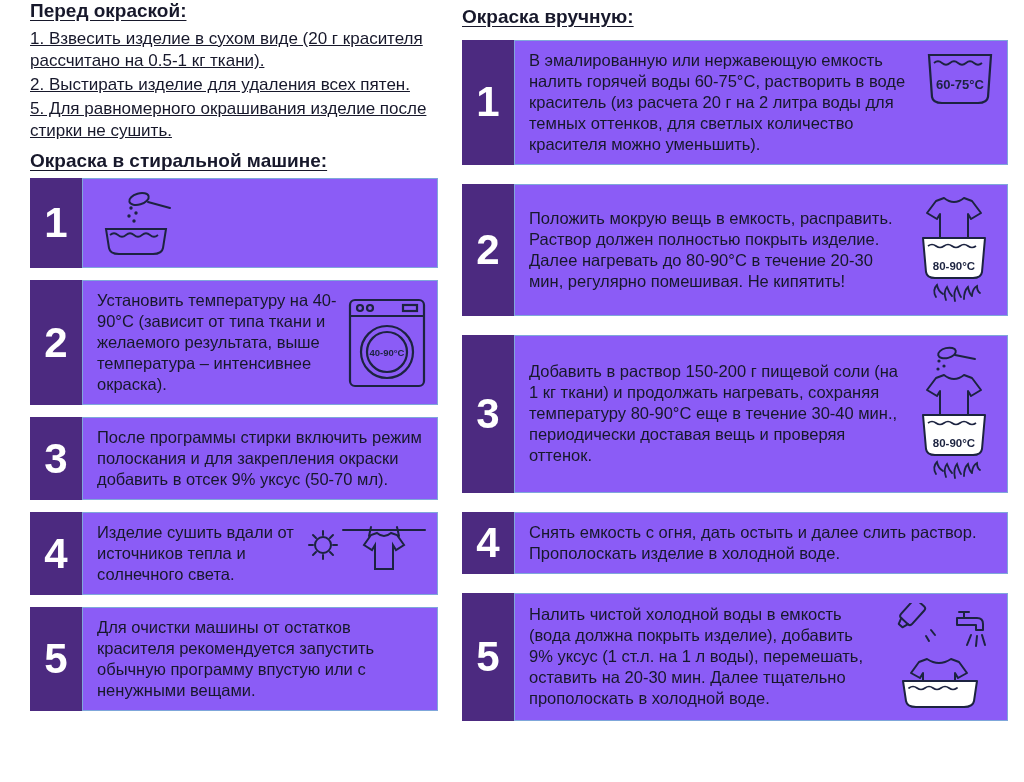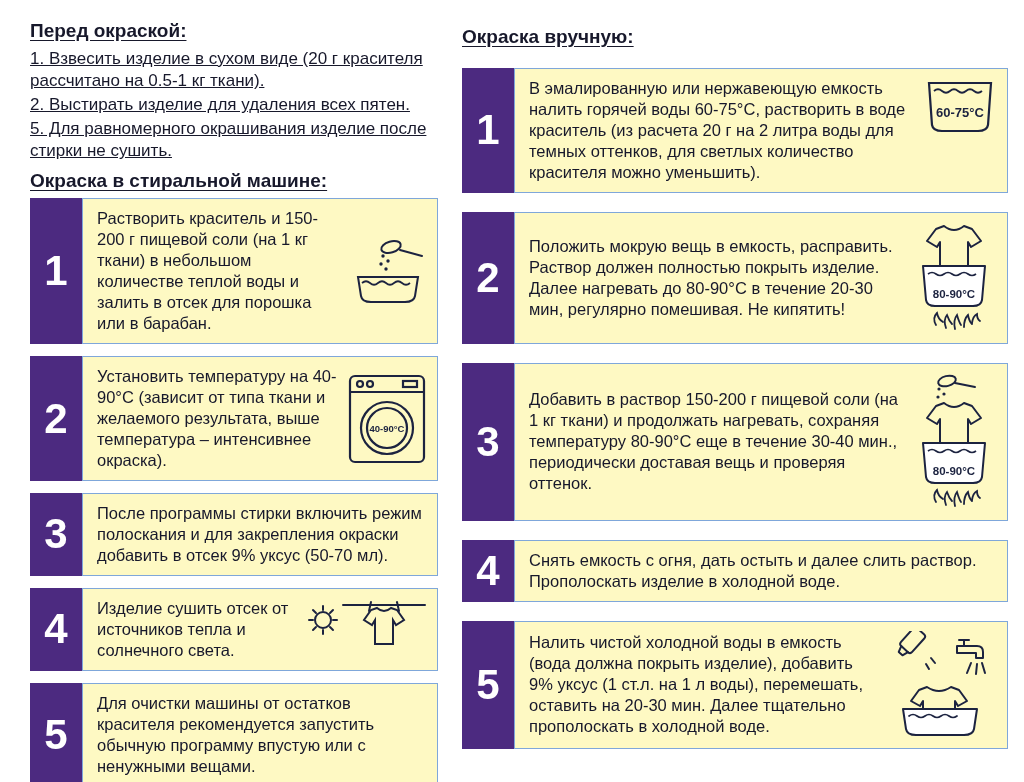--- a/index.html
+++ b/index.html
@@ -1,21 +1,21 @@
 <!DOCTYPE html>
 <html><head>
 <meta charset="utf-8">
 <style>
   * { margin:0; padding:0; box-sizing:border-box; }
   html,body {
     width:1024px; height:782px; background:#ffffff;
     font-family:"Liberation Sans", sans-serif; color:#17182b;
     overflow:hidden;
   }
-  .page { display:flex; gap:24px; padding:20px 16px 8px 30px; width:1024px; height:574px; }
+  .page { display:flex; gap:24px; padding:0 16px 8px 30px; width:1024px; height:574px; }
   .col-left  { flex:0 0 408px; }
   .col-right { flex:1; padding-top:6px; }
 
   .sec-title {
     font-size:19px; font-weight:bold; text-decoration:underline;
     text-underline-offset:3px; margin-bottom:6px;
   }
   .intro p { font-size:17px; line-height:1.3; margin-bottom:2px;text-decoration:underline; }
   .intro { margin-bottom:8px; }
 
@@ -23,21 +23,21 @@
   .col-left  .steps { gap:12px; }
   .col-right .steps { gap:19px; }
 
   .step { display:flex; align-items:stretch; }
   .step-num {
     flex:0 0 52px; background:#4c2a80; color:#ffffff;
     display:flex; align-items:center; justify-content:center;
     font-size:42px; font-weight:bold;
   }
   .step-box {
-    flex:1; border:1.6px solid #7fa7da; background:#fef9c3;
+    flex:1; border:1.6px solid #7fa7da; background:#8b5cf6;
     padding:9px 10px 9px 14px; display:flex; align-items:center; gap:8px;
   }
   .step-text { flex:1; font-size:16.5px; line-height:1.27; }
   .step-icon { flex:0 0 auto; display:flex; justify-content:center; }
   .icon-top { align-self:flex-start; }
   svg text { font-family:"Liberation Sans", sans-serif; }
 </style>
 </head>
 <body>
 
@@ -52,21 +52,20 @@
       <p>5. Для равномерного окрашивания изделие после стирки не сушить.</p>
     </div>
 
     <div class="sec-title">Окраска в стиральной машине:</div>
 
     <div class="steps">
 
       <div class="step">
         <div class="step-num">1</div>
         <div class="step-box">
-          <div class="step-text">Растворить краситель и 150-200 г пищевой соли (на 1 кг ткани) в небольшом количестве теплой воды и залить в отсек для порошка или в барабан.</div>
           <div class="step-icon">
             <svg width="78" height="70" viewBox="0 0 78 70">
               <g stroke="#1c2340" fill="none" stroke-width="2" stroke-linecap="round">
                 <ellipse cx="42" cy="11" rx="10" ry="5.5" transform="rotate(-16 42 11)"></ellipse>
                 <line x1="51" y1="14" x2="73" y2="20"></line>
               </g>
               <g fill="#1c2340">
                 <circle cx="34" cy="20" r="1.7"></circle>
                   <circle cx="39" cy="25" r="1.7"></circle>
                 <circle cx="32" cy="28" r="1.7"></circle>
@@ -105,21 +104,21 @@
       <div class="step">
         <div class="step-num">3</div>
         <div class="step-box">
           <div class="step-text">После программы стирки включить режим полоскания и для закрепления окраски добавить в отсек 9% уксус (50-70 мл).</div>
         </div>
       </div>
 
       <div class="step">
         <div class="step-num">4</div>
         <div class="step-box">
-          <div class="step-text">Изделие сушить отсек от источников тепла и солнечного света.</div>
+          <div class="step-text">Изделие сушить вдали от источников тепла и солнечного света.</div>
           <div class="step-icon">
             <svg width="120" height="62" viewBox="0 0 120 62">
               <g stroke="#1c2340" fill="none" stroke-width="2" stroke-linecap="round">
                 <circle cx="16" cy="22" r="8"></circle>
                 <line x1="16" y1="8" x2="16" y2="12"></line>
                 <line x1="16" y1="32" x2="16" y2="36"></line>
                 <line x1="2" y1="22" x2="6" y2="22"></line>
                 <line x1="26" y1="22" x2="30" y2="22"></line>
                 <line x1="6" y1="12" x2="9" y2="15"></line>
                 <line x1="23" y1="29" x2="26" y2="32"></line>
@@ -140,21 +139,21 @@
         <div class="step-box">
           <div class="step-text">Для очистки машины от остатков красителя рекомендуется запустить обычную программу впустую или с ненужными вещами.</div>
         </div>
       </div>
 
     </div>
   </div>
 
   <div class="col-right">
 
-    <div class="sec-title" style="margin-bottom:20px;">Окраска вручную:</div>
+    <div class="sec-title" style="margin-bottom:12px;">Окраска вручную:</div>
 
     <div class="steps">
 
       <div class="step">
         <div class="step-num">1</div>
         <div class="step-box">
           <div class="step-text">В эмалированную или нержавеющую емкость налить горячей воды 60-75°C, растворить в воде краситель (из расчета 20 г на 2 литра воды для темных оттенков, для светлых количество красителя можно уменьшить).</div>
           <div class="step-icon icon-top">
             <svg width="74" height="58" viewBox="0 0 74 58">
               <g stroke="#1c2340" fill="none" stroke-width="2.2">

